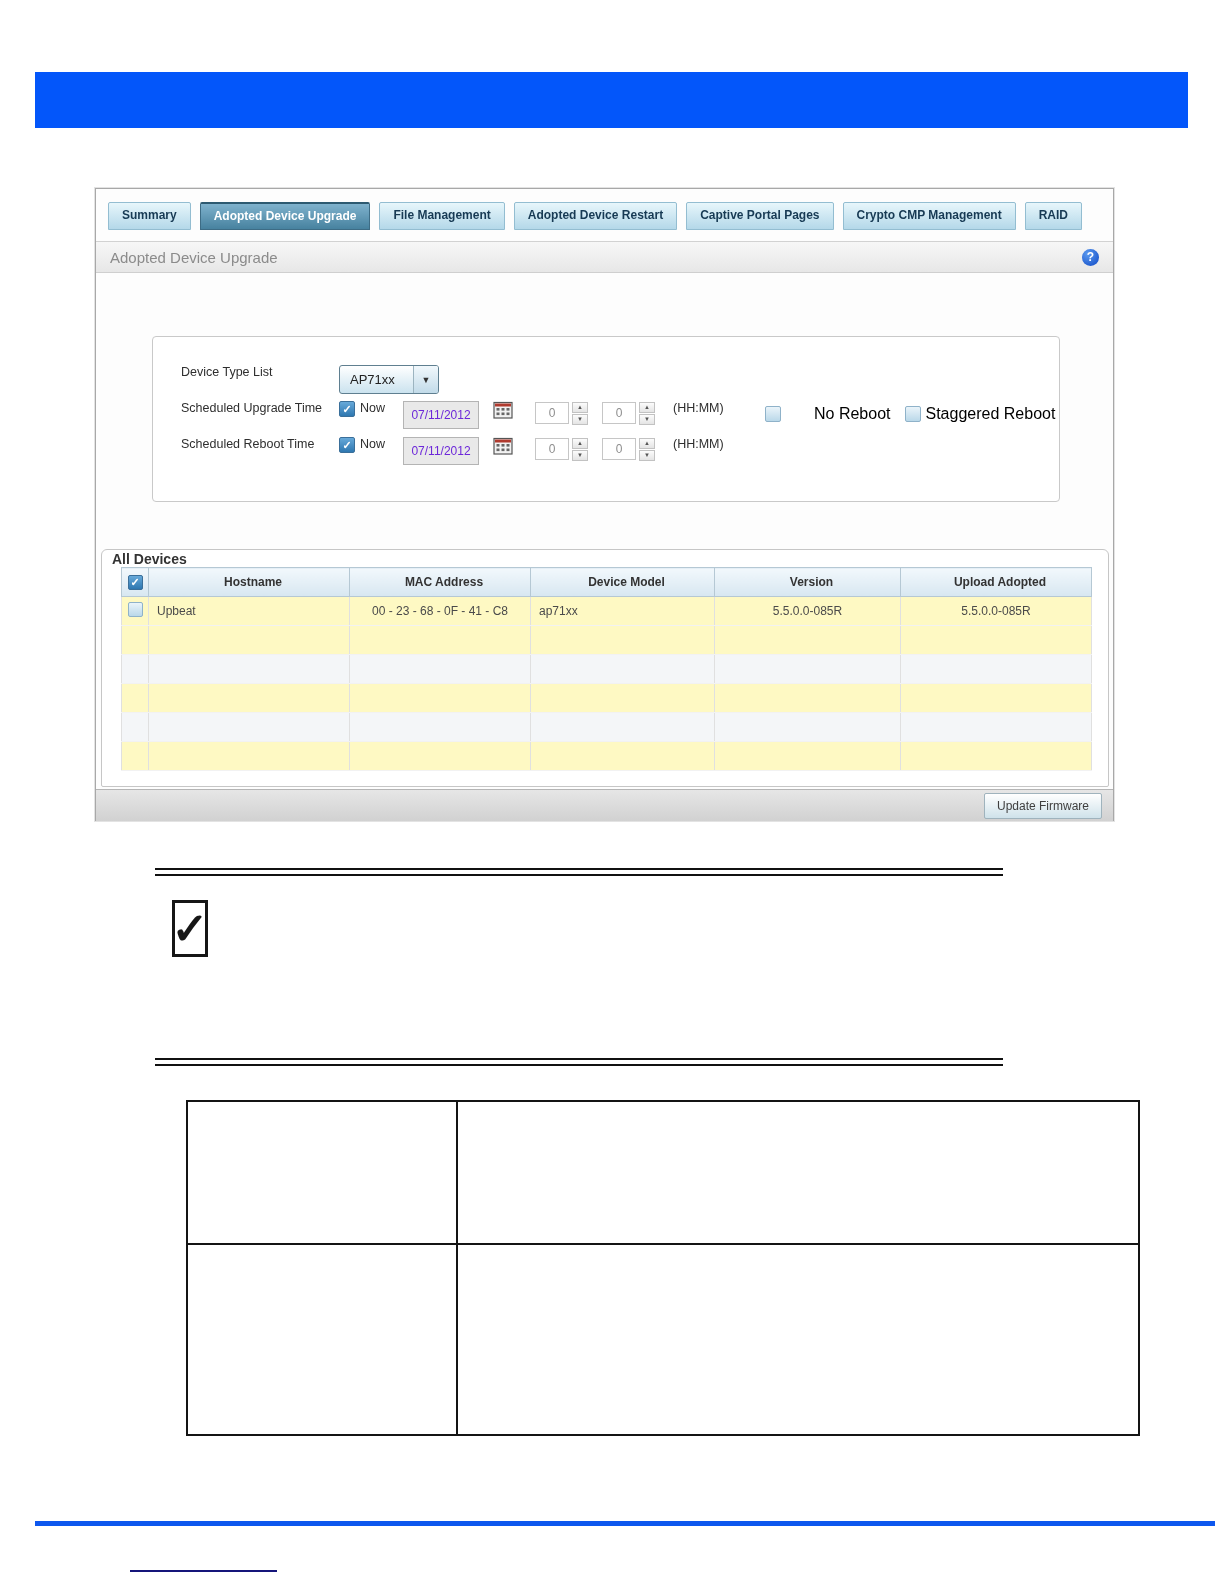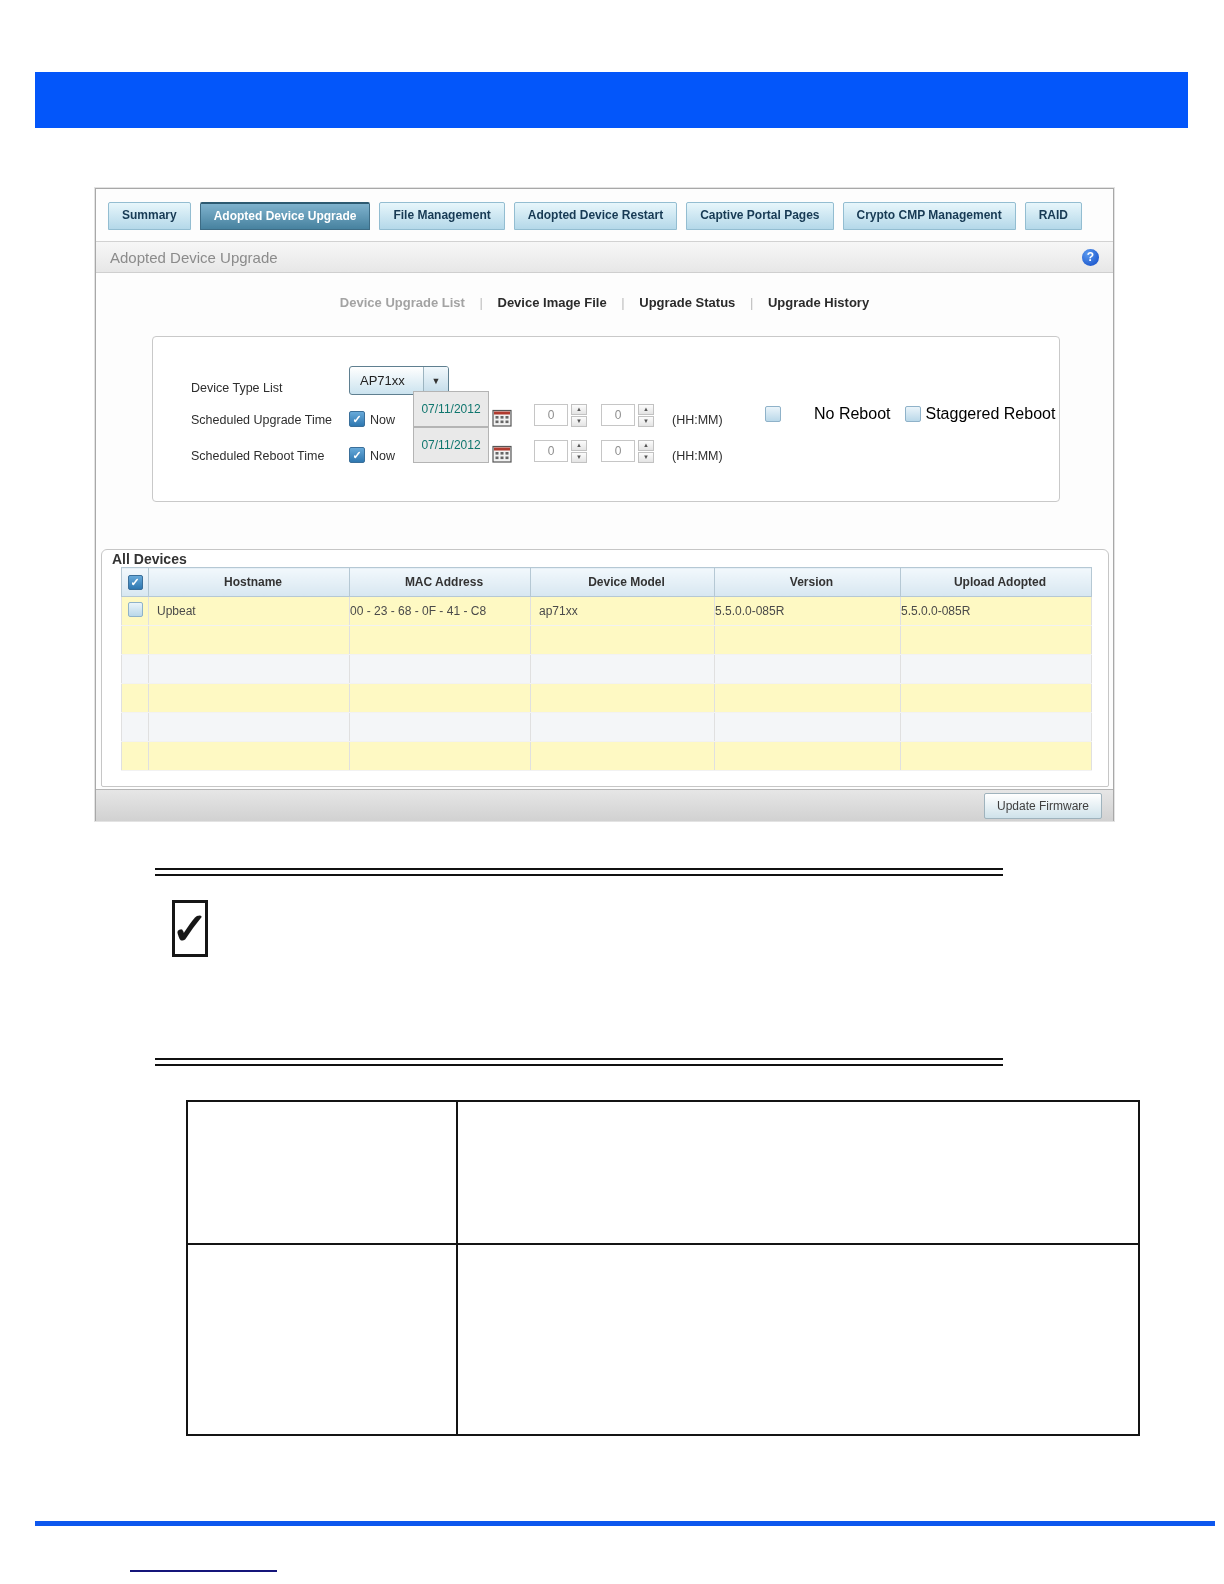--- a/index.html
+++ b/index.html
@@ -27,40 +27,40 @@
   .help-icon { width:17px; height:17px; border-radius:50%; text-align:center; line-height:17px;
                background:radial-gradient(circle at 35% 30%, #5c9bf0, #0d47c4); color:#fff; font-size:12px; font-weight:bold; cursor:pointer; }
 
   .subnav { position:absolute; left:0; top:106px; width:100%; text-align:center; font-size:13px; font-weight:bold; color:#2b2b2b; }
   .subnav .sep { color:#bcbcbc; font-weight:normal; margin:0 11px; }
   .subnav .sn-active { color:#a3a3a3; }
   .subnav span { cursor:pointer; }
 
   .formbox { position:absolute; left:56px; top:147px; width:908px; height:166px;
              border:1px solid #c9c9c9; border-radius:4px; background:#fff; }
-  .frow { position:absolute; left:38px; display:flex; align-items:flex-end; font-size:12.5px; color:#2e2e2e; }
+  .frow { position:absolute; left:28px; display:flex; align-items:flex-start; font-size:12.5px; color:#2e2e2e; }
   .frow1 { top:28px; height:30px; }
   .frow2 { top:64px; height:26px; }
   .frow3 { top:100px; height:26px; }
   .flabel { width:158px; }
 
   .dropdown { width:100px; height:29px; border:1px solid #5f7f90; border-radius:3px; overflow:hidden;
               background:linear-gradient(#ffffff,#cbe3ef); display:flex; align-items:stretch; cursor:pointer; }
   .dropdown .dval { flex:1; display:flex; align-items:center; padding-left:10px; font-size:13px; color:#222; }
   .dropdown .darr { width:25px; border-left:1px solid #9cb4c0; display:flex; align-items:center; justify-content:center;
                     font-size:9px; color:#333; background:linear-gradient(#f1f8fc,#c2dbe9); }
 
   .cb { width:16px; height:16px; border-radius:2px; margin-right:5px; display:inline-flex;
         align-items:center; justify-content:center; font-size:11px; font-weight:bold; cursor:pointer; flex:0 0 auto; }
   .cb.checked { background:linear-gradient(#67a9d9,#2e77b0); border:1px solid #3a6f9a; color:#fff; }
   .cb.unchecked { background:linear-gradient(#eaf4fa,#bad8e9); border:1px solid #8fb2c9; color:transparent; }
   .now-label { margin-right:18px; }
 
-  .datefield { width:76px; height:36px; background:#e9e9e9; border:1px solid #b4b4b4; color:#0f766e;
-               font-size:12px; display:flex; align-items:center; justify-content:center; margin-right:3px; }
+  .datefield { width:76px; height:28px; background:#e9e9e9; border:1px solid #b4b4b4; color:#6d28d9;
+               font-size:12px; display:flex; align-items:center; justify-content:center; margin-right:14px; }
   .cal { width:20px; height:18px; margin-right:22px; cursor:pointer; }
 
   .spin { display:inline-flex; align-items:center; height:24px; margin-right:14px; }
   .spin .sval { width:34px; height:22px; border:1px solid #c6c6c6; background:#fff; color:#8e8e8e; font-size:12px;
                 display:flex; align-items:center; justify-content:center; }
   .spin .sbtns { width:16px; margin-left:3px; display:flex; flex-direction:column; gap:1px; }
   .spin .sbtn { height:11px; border:1px solid #c2c2c2; background:linear-gradient(#fcfcfc,#e4e4e4);
                 font-size:6px; color:#555; line-height:8px; text-align:center; cursor:pointer; }
   .hhmm { margin-left:4px; }
   .reboot-opts { position:absolute; left:612px; top:64px; height:26px; display:flex; align-items:center; }
@@ -69,21 +69,21 @@
   .devices-panel { position:absolute; left:5px; top:360px; width:1008px; height:238px;
                    border:1px solid #c6c6c6; border-radius:6px 6px 2px 2px; background:#fff; }
   .devices-title { position:absolute; left:10px; top:1px; font-size:14px; font-weight:bold; color:#333; }
   .dev-table { position:absolute; left:19px; top:17px; width:970px; border-collapse:collapse; table-layout:fixed;
                border:1px solid #c6d2da; }
   .dev-table th { height:29px; background:linear-gradient(#f2f8fc,#d7e7f1); border:1px solid #b5c8d4;
                   font-size:12px; font-weight:bold; color:#333; text-align:center; padding-left:8px; cursor:pointer; }
   .dev-table td { height:29px; font-size:12px; color:#4a4a4a; border-left:1px solid #e0e0e0; border-right:1px solid #e0e0e0;
                   border-bottom:1px solid #f2f2f2; padding-left:8px; background:#fef9c3; }
   .dev-table .cbcol { text-align:center; padding:0; }
-  .dev-table td.center { text-align:left; padding-left:0; }
+  .dev-table td.center { text-align:center; padding-left:0; }
   .dev-table tr.alt td { background:#f4f6f8; }
   .dev-table .cb { margin:0 auto; width:15px; height:15px; }
 
   .shot-footer { position:absolute; left:0; top:600px; width:100%; height:32px;
                  background:linear-gradient(#e6e6e6,#d1d1d1); border-top:1px solid #b5b5b5; }
   .update-btn { position:absolute; right:11px; top:3px; width:118px; height:26px; border:1px solid #9fb3bd; border-radius:2px;
                 background:linear-gradient(#ffffff,#cfe2ea); color:#3f3f3f; font-size:12px; font-family:"Liberation Sans",sans-serif; cursor:pointer; }
 
   
   .rule2 { position:absolute; left:155px; width:848px; height:8px; border-top:2px solid #111; border-bottom:2px solid #111; }
@@ -120,29 +120,20 @@
       <div class="tab">Captive Portal Pages</div>
       <div class="tab">Crypto CMP Management</div>
       <div class="tab">RAID</div>
     </div>
 
     <div class="titlebar">
       <span>Adopted Device Upgrade</span>
       <span class="help-icon">?</span>
     </div>
 
-    <div class="subnav">
-      <span class="sn-active">Device Upgrade List</span>
-      <span class="sep">|</span>
-      <span>Device Image File</span>
-      <span class="sep">|</span>
-      <span>Upgrade Status</span>
-      <span class="sep">|</span>
-      <span>Upgrade History</span>
-    </div>
 
     <div class="formbox">
 
       <div class="frow frow1">
         <span class="flabel">Device Type List</span>
         <div class="dropdown">
           <span class="dval">AP71xx</span>
           <span class="darr">▼</span>
         </div>
       </div>

